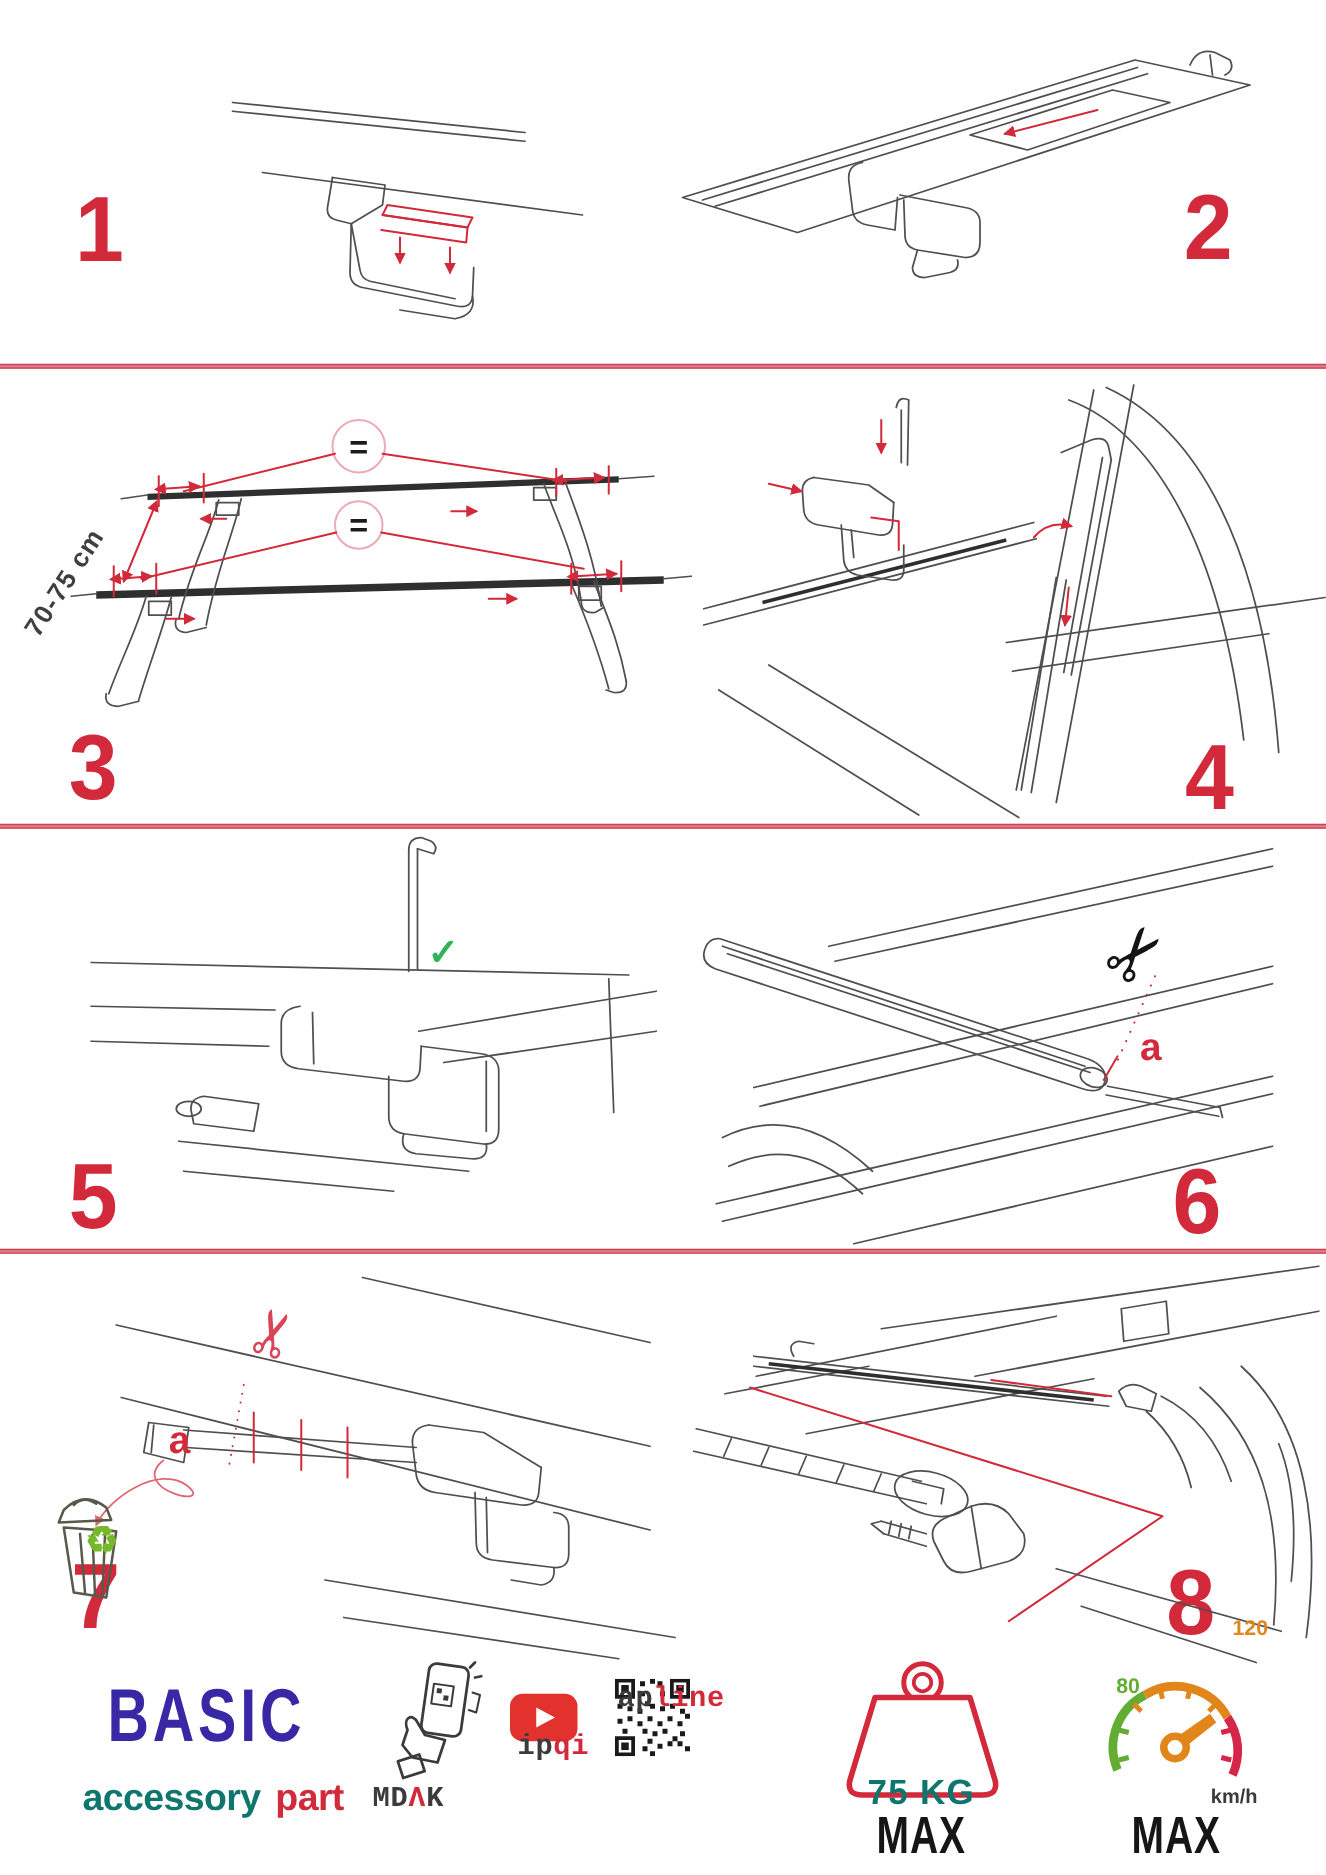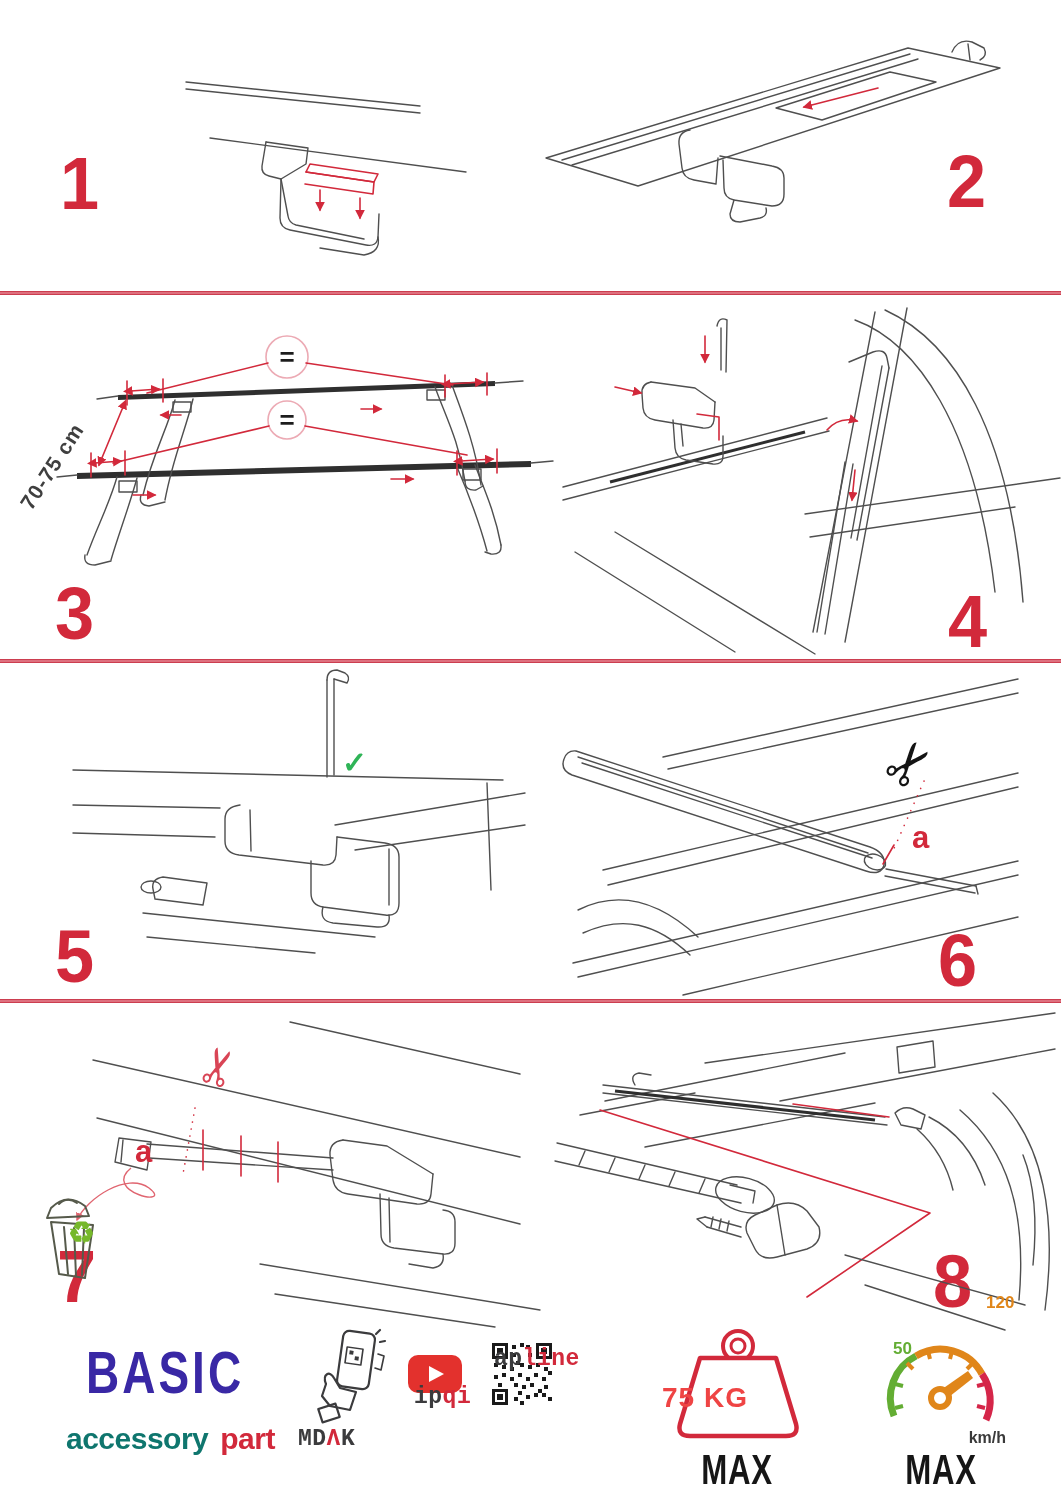--- a/index.html
+++ b/index.html
@@ -29,21 +29,21 @@
   
   .brand-title{color:#3928a5;font-weight:bold;font-size:46px;letter-spacing:3px;
                transform:scale(1,1.3);transform-origin:left top;}
   .brand-line{font-size:30px;font-weight:bold;letter-spacing:-.5px;}
   .brand-line .b{color:#0f766e;} .brand-line .r{color:#d2293b;margin-left:12px;}
   .flabel{font-size:23px;font-weight:bold;letter-spacing:.5px;font-family:Liberation Mono, monospace;}
   .flabel .b{color:#3b3b3d;} .flabel .r{color:#d2293b;}
   .yt{position:absolute;left:408px;top:1355px;width:54px;height:38px;background:#e3312d;border-radius:10px;}
   .yt::after{content:"";position:absolute;left:21px;top:11px;border-left:15px solid #fff;
              border-top:8px solid transparent;border-bottom:8px solid transparent;}
-  .wkg{color:#ef4444;font-weight:bold;font-size:28px;letter-spacing:1px;width:150px;}
+  .wkg{color:#0f766e;font-weight:bold;font-size:28px;letter-spacing:1px;width:150px;text-align:center;margin-top:36px;}
   .maxtxt{color:#161616;font-weight:bold;font-size:40px;width:150px;text-align:center;
           transform:scale(.78,1.05);transform-origin:center top;letter-spacing:1px;}
   .kmh{color:#3a3a3a;font-size:16px;font-weight:bold;width:130px;text-align:right;}
   .g60{color:#63ad33;font-size:17px;font-weight:bold;}
   .g120{color:#e0861a;font-size:17px;font-weight:bold;}
   .maxspd{width:130px;}
 </style>
 </head>
 <body>
 
@@ -380,18 +380,18 @@
       <line x1="37" y1="37" x2="31" y2="31" stroke="#e0861a"></line>
       <line x1="54" y1="27" x2="52" y2="19" stroke="#e0861a"></line>
       <line x1="74" y1="27" x2="76" y2="19" stroke="#e0861a"></line>
       <line x1="91" y1="37" x2="97" y2="31" stroke="#e0861a"></line>
       <line x1="101" y1="54" x2="109" y2="52" stroke="#d52649"></line>
       <line x1="101" y1="74" x2="109" y2="76" stroke="#d52649"></line>
     </g>
     <polygon points="64,72 59,62 92,39 97,46" fill="#e0861a"></polygon>
     <circle cx="64" cy="66" r="9" fill="#ffffff" stroke="#e0861a" stroke-width="6"></circle>
   </svg>
-  <span class="lbl g60" style="left:893px;top:1340px;">50</span>
+  <span class="lbl g60" style="left:893px;top:1340px;">80</span>
   <span class="lbl g120" style="left:986px;top:1294px;">120</span>
   <span class="lbl kmh" style="left:876px;top:1430px;">km/h</span>
   <span class="lbl maxtxt maxspd" style="left:876px;top:1448px;">MAX</span>
 
 </div>
 
 </body></html>

